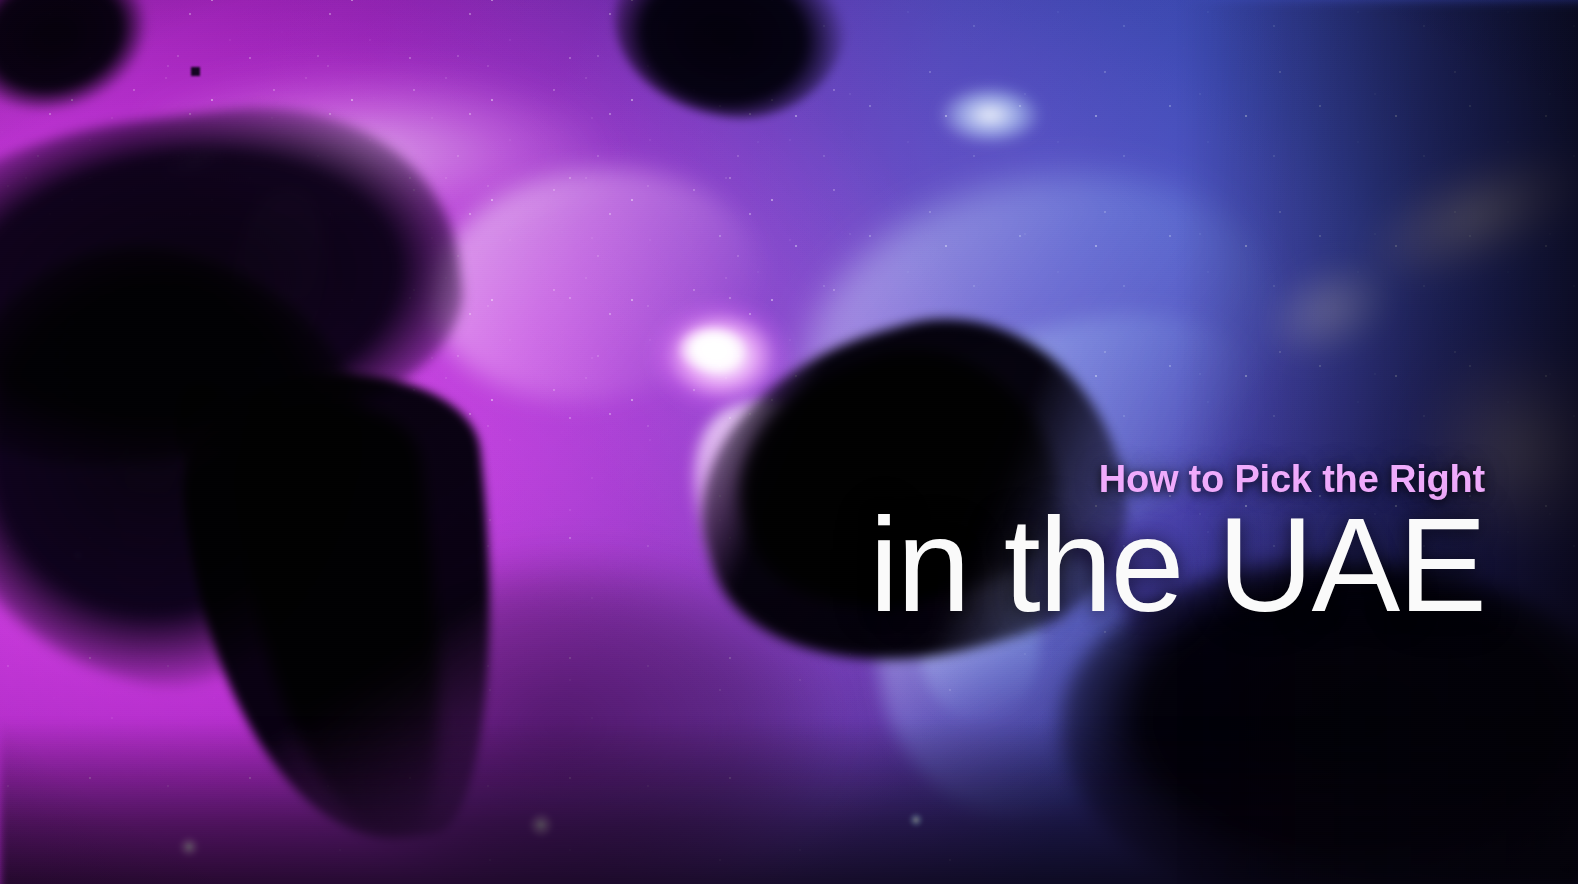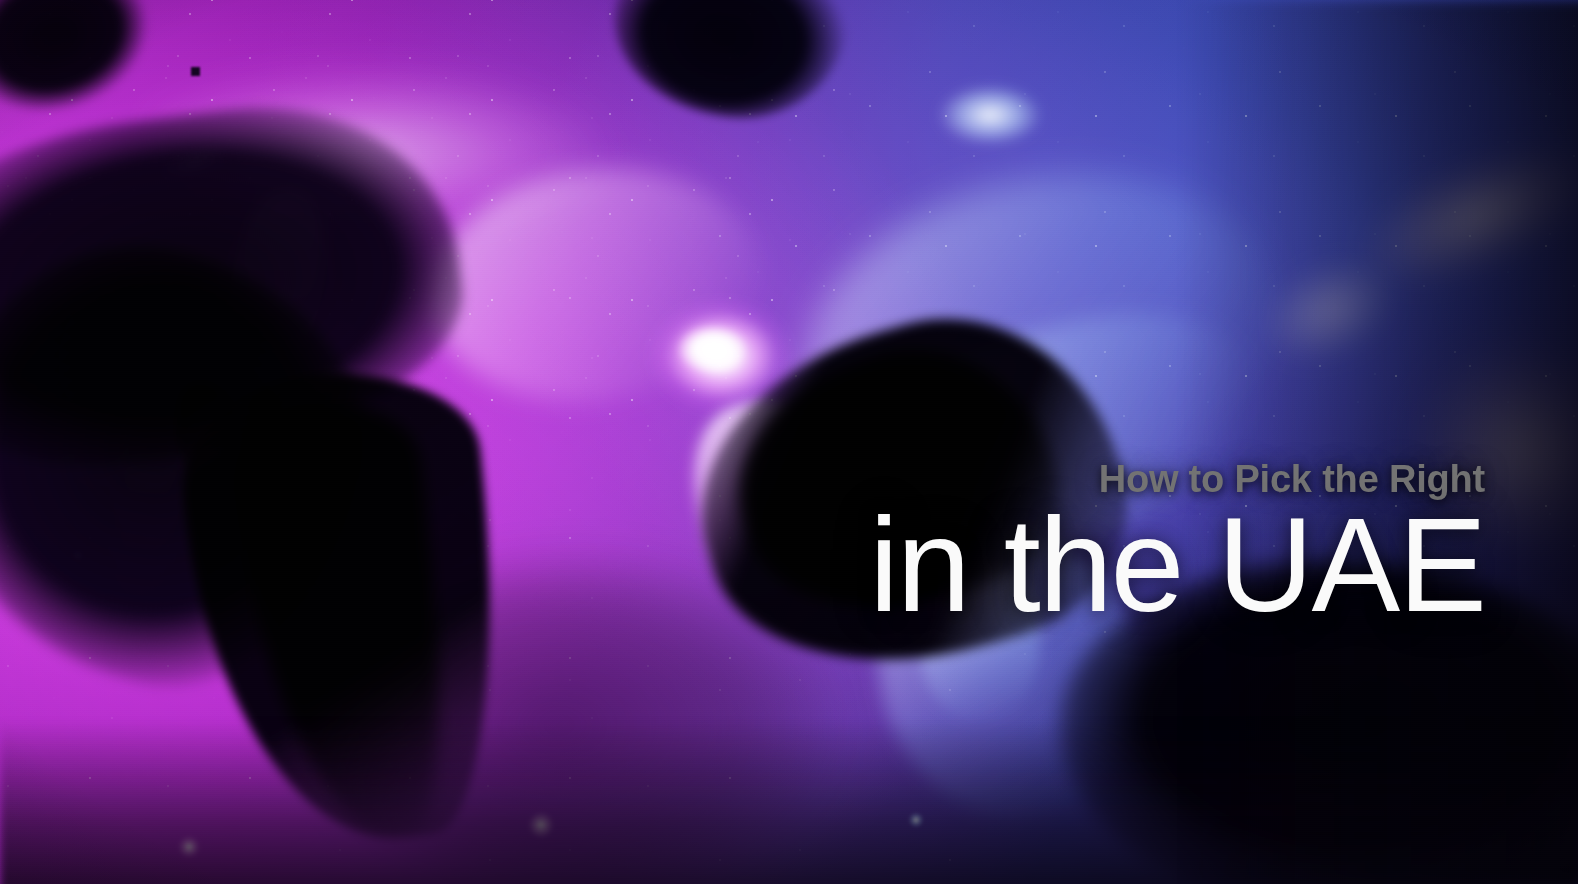--- a/index.html
+++ b/index.html
@@ -293,21 +293,21 @@
     color:#fff;
     z-index:20;
   }
   #kicker{
     font-size:38px;
     font-weight:700;
     letter-spacing:-0.2px;
     line-height:1;
     margin:0 0 10px 0;
     text-shadow:0 2px 10px rgba(0,0,0,.75), 0 0 26px rgba(0,0,0,.45);
-    color:#737373;
+    color:#f0abfc;
   }
   .headline{
     font-size:133px;
     font-weight:300;
     line-height:.93;
     letter-spacing:-2px;
     margin:0;
     color:#fafafa;
     text-shadow:0 3px 18px rgba(0,0,0,.58), 0 0 44px rgba(0,0,0,.34);
   }

